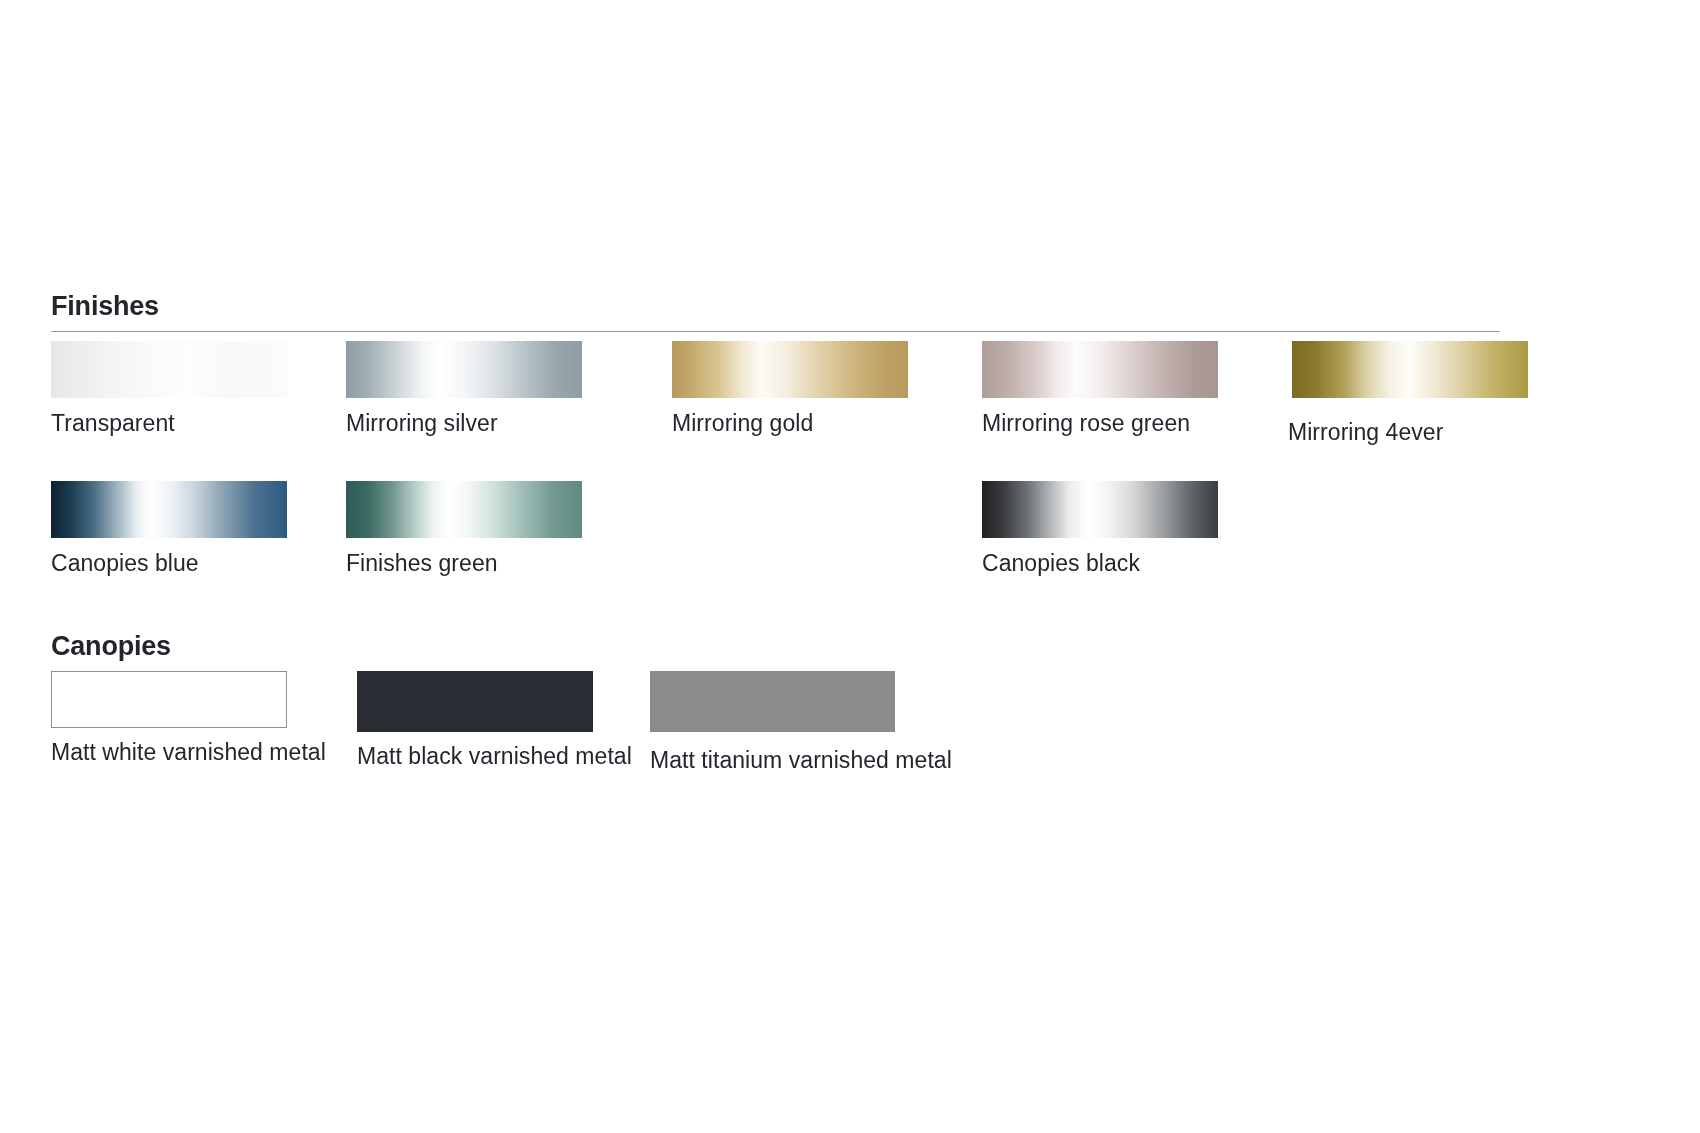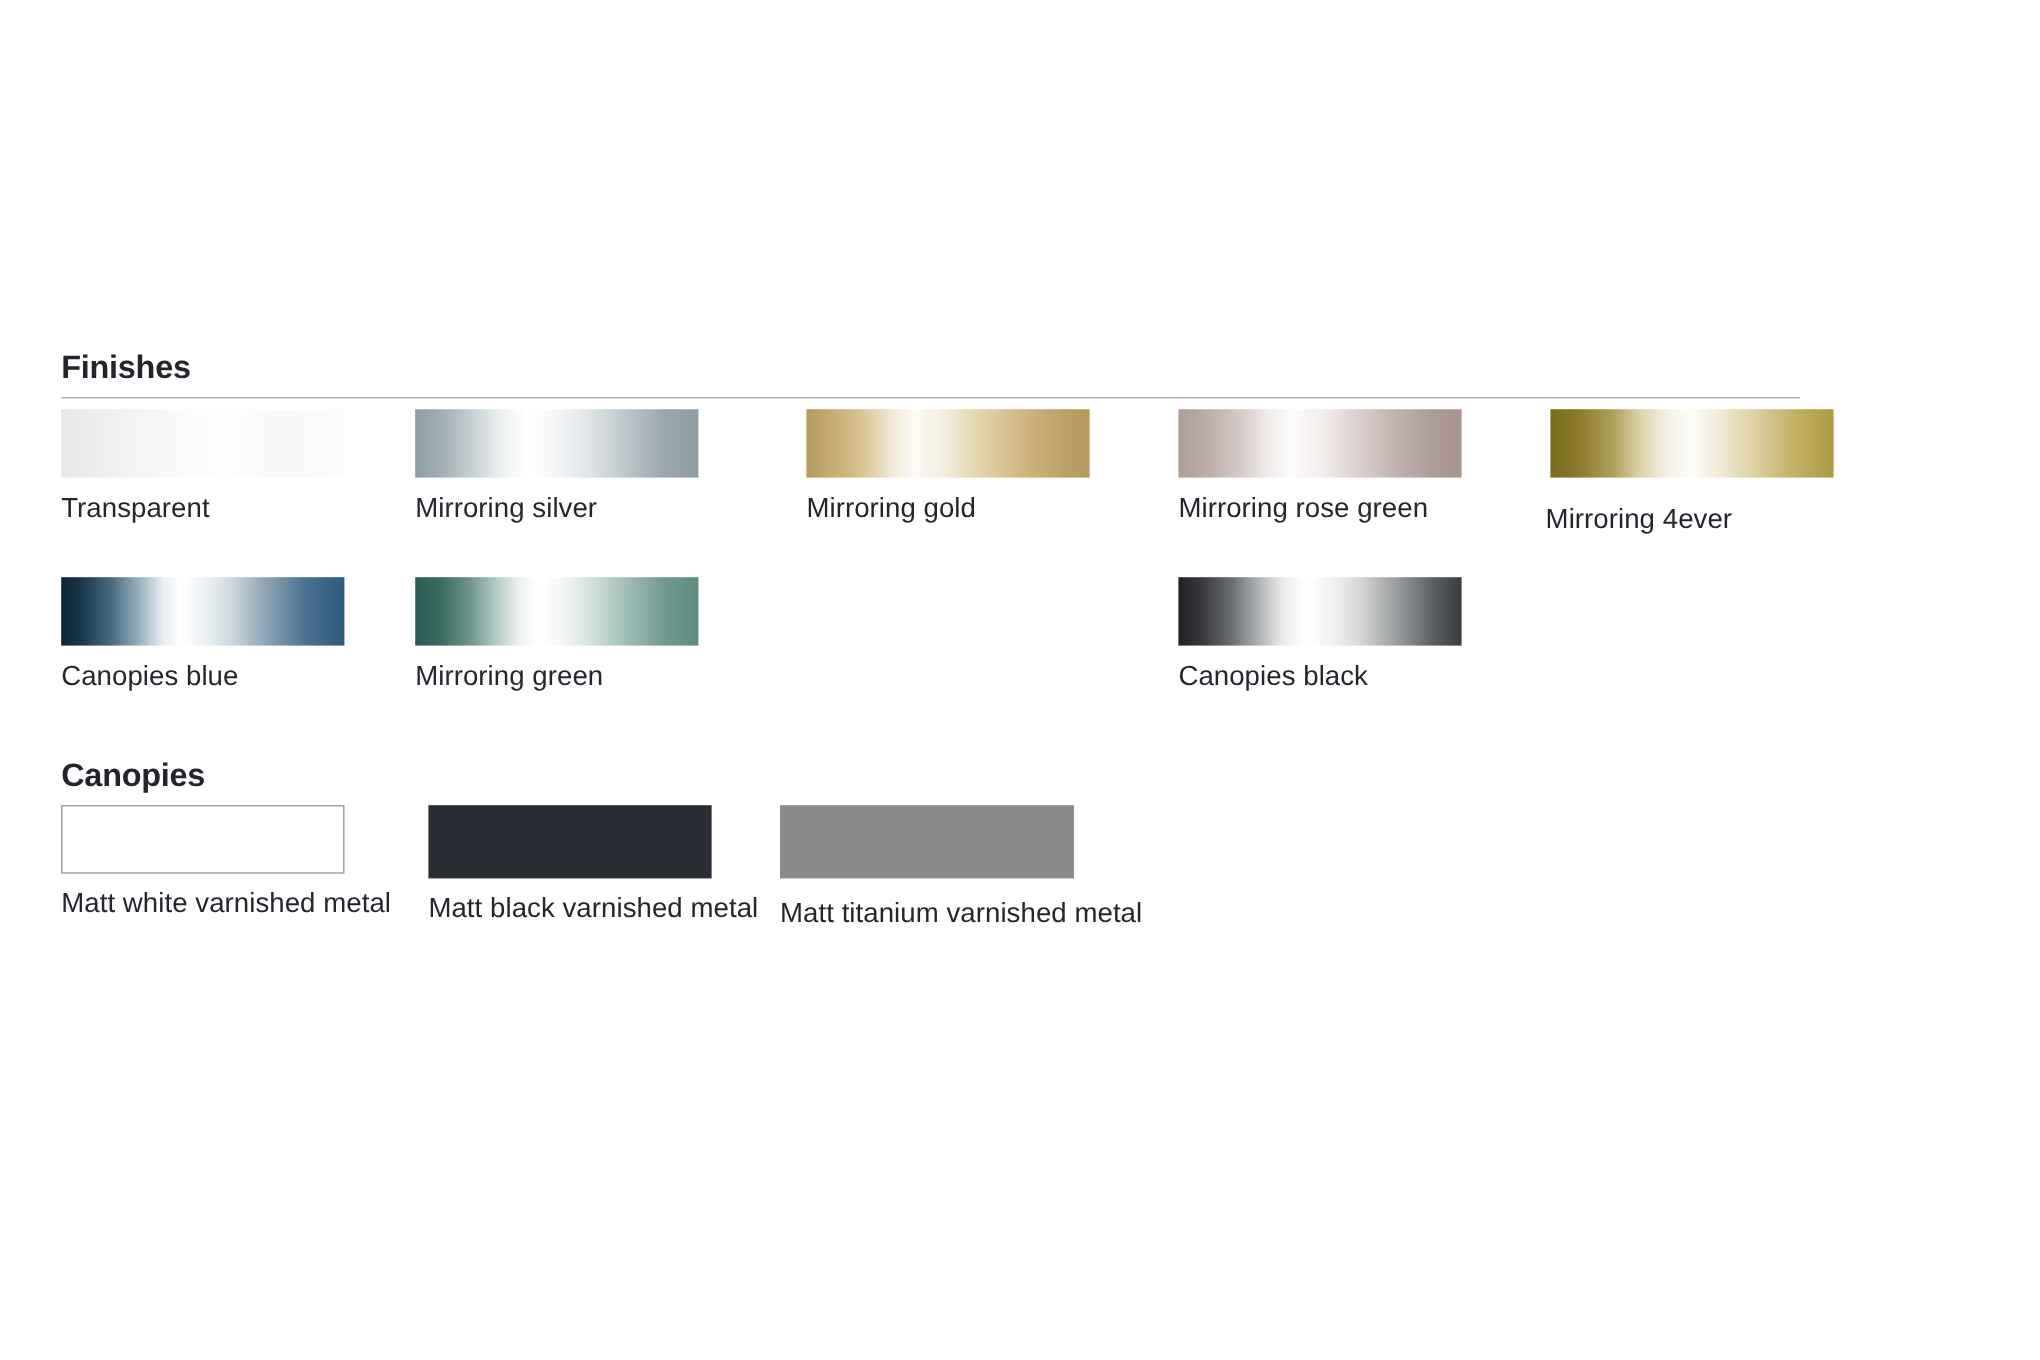--- a/index.html
+++ b/index.html
@@ -131,21 +131,21 @@
     <div class="swatch-label" data-bind="sections.0.swatches.4.label">Mirroring 4ever</div>
   </div>
 
   <div class="swatch-cell row2 col1" id="cell-blue">
     <div class="swatch" data-bind-style="background:sections.0.swatches.5.css" style="background: linear-gradient(to right, rgb(14, 35, 51) 0%, rgb(27, 58, 79) 8%, rgb(74, 109, 131) 18%, rgb(159, 180, 193) 28%, rgb(232, 238, 242) 36%, rgb(255, 255, 255) 42%, rgb(240, 244, 246) 50%, rgb(205, 216, 224) 60%, rgb(143, 166, 182) 72%, rgb(77, 113, 144) 86%, rgb(44, 91, 127) 100%);"></div>
     <div class="swatch-label" data-bind="sections.0.swatches.5.label">Canopies blue</div>
   </div>
 
   <div class="swatch-cell row2 col2" id="cell-green">
     <div class="swatch" data-bind-style="background:sections.0.swatches.6.css" style="background: linear-gradient(to right, rgb(44, 91, 83) 0%, rgb(58, 107, 98) 9%, rgb(109, 147, 139) 19%, rgb(181, 205, 199) 29%, rgb(238, 244, 242) 37%, rgb(255, 255, 255) 44%, rgb(242, 247, 245) 52%, rgb(210, 226, 221) 62%, rgb(162, 192, 185) 74%, rgb(114, 153, 143) 88%, rgb(95, 138, 128) 100%);"></div>
-    <div class="swatch-label" data-bind="sections.0.swatches.6.label">Mirroring green</div>
+    <div class="swatch-label" data-bind="sections.0.swatches.6.label">Finishes green</div>
   </div>
 
 
   <div class="swatch-cell row2 col4" id="cell-black">
     <div class="swatch" data-bind-style="background:sections.0.swatches.8.css" style="background: linear-gradient(to right, rgb(31, 33, 35) 0%, rgb(58, 60, 63) 9%, rgb(109, 112, 115) 19%, rgb(180, 183, 185) 29%, rgb(235, 236, 236) 37%, rgb(255, 255, 255) 45%, rgb(243, 243, 243) 54%, rgb(214, 215, 216) 64%, rgb(159, 162, 164) 76%, rgb(93, 96, 99) 90%, rgb(58, 61, 64) 100%);"></div>
     <div class="swatch-label" data-bind="sections.0.swatches.8.label">Canopies black</div>
   </div>
 
   <div class="section-title" id="canopies-title" data-bind="sections.1.title">Canopies</div>
 

